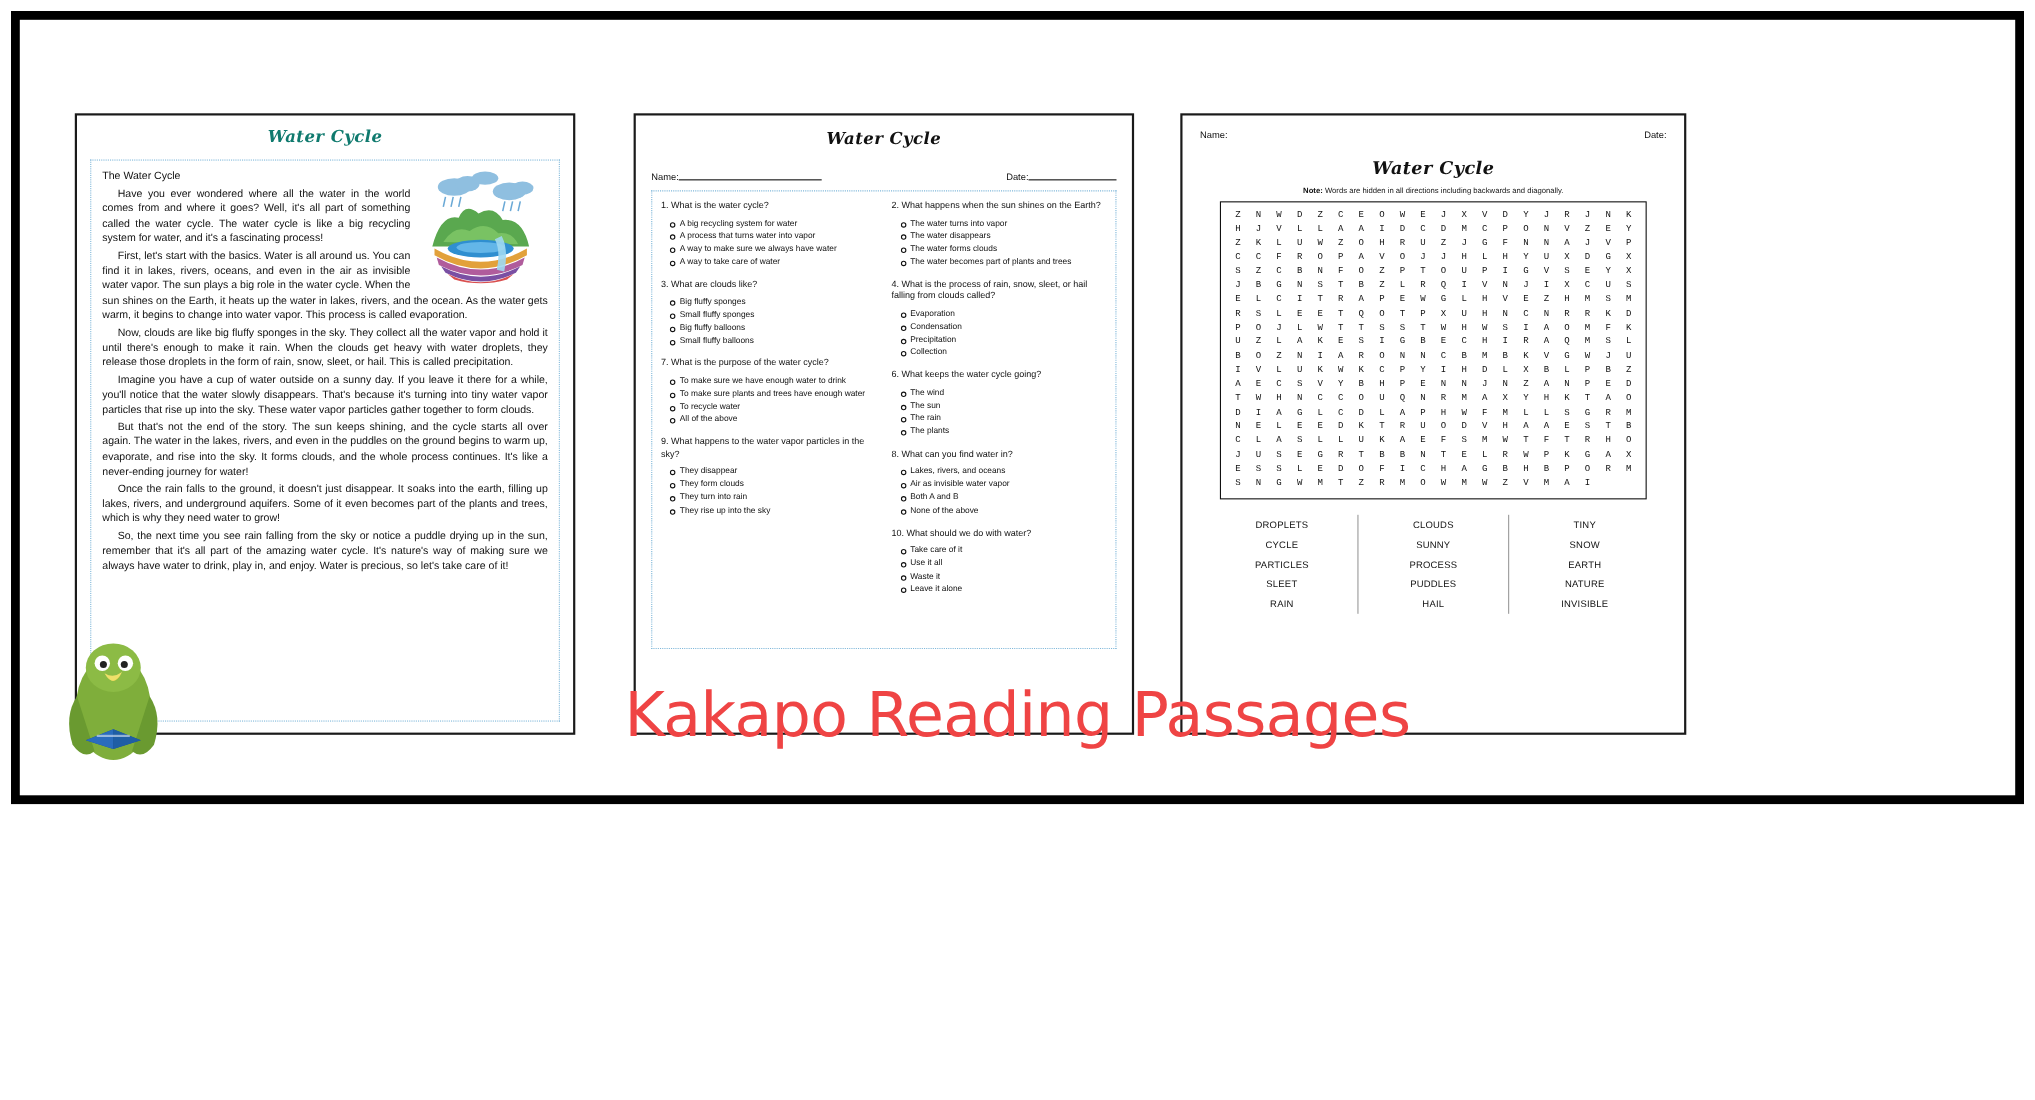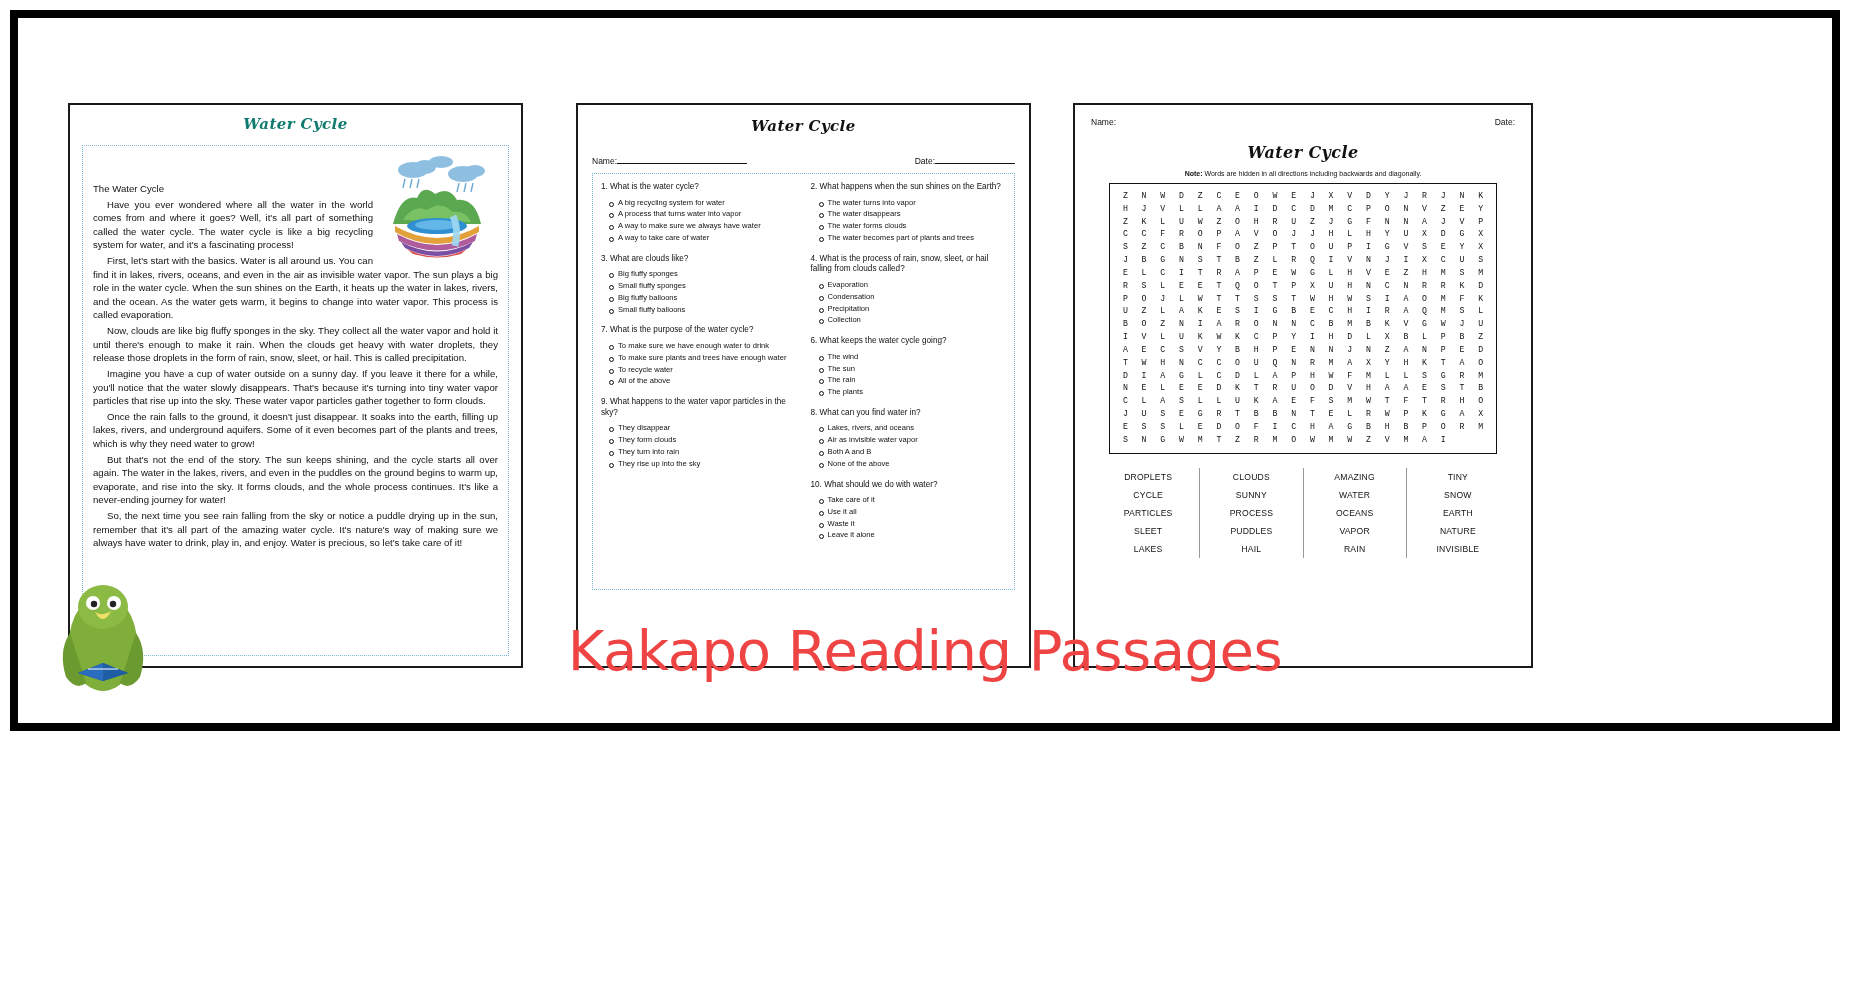--- a/index.html
+++ b/index.html
@@ -47,21 +47,21 @@
     overflow:hidden;
   }
   .p1 .body p {
     margin:0 0 2px 0;
     font-size:9.6px;
     line-height:1.42;
     color:#111;
     text-align:justify;
     text-indent:14px;
   }
-  .p1 .body p.first { text-indent:0;margin-top:28px; }
+  .p1 .body p.first { text-indent:0; }
   .p1 .body p.nohang { text-indent:0; }
   .illus {
     float:right;
     width:115px; height:105px;
     margin:0 0 4px 10px;
     position:relative;
   }
 
   
   .p2 .inner { position:absolute; left:14px; top:12px; right:14px; bottom:12px; }
@@ -181,22 +181,22 @@
             <path d="M18 88 Q54 107 90 88 L86 94 Q54 110 22 94 Z" fill="#7a4fa3"></path>
             <path d="M24 95 Q54 110 84 95 L78 100 Q54 107 30 100 Z" fill="#d94f4f"></path>
 
             <path d="M70 62 q6 12 2 30" stroke="#9fd8f2" stroke-width="7" fill="none" opacity=".9"></path>
           </svg>
           <p class="first nohang">The Water Cycle</p>
           <p>Have you ever wondered where all the water in the world comes from and where it goes? Well, it's all part of something called the water cycle. The water cycle is like a big recycling system for water, and it's a fascinating process!</p>
           <p>First, let's start with the basics. Water is all around us. You can find it in lakes, rivers, oceans, and even in the air as invisible water vapor. The sun plays a big role in the water cycle. When the sun shines on the Earth, it heats up the water in lakes, rivers, and the ocean. As the water gets warm, it begins to change into water vapor. This process is called evaporation.</p>
           <p>Now, clouds are like big fluffy sponges in the sky. They collect all the water vapor and hold it until there's enough to make it rain. When the clouds get heavy with water droplets, they release those droplets in the form of rain, snow, sleet, or hail. This is called precipitation.</p>
           <p>Imagine you have a cup of water outside on a sunny day. If you leave it there for a while, you'll notice that the water slowly disappears. That's because it's turning into tiny water vapor particles that rise up into the sky. These water vapor particles gather together to form clouds.</p>
+          <p>But that's not the end of the story. The sun keeps shining, and the cycle starts all over again. The water in the lakes, rivers, and even in the puddles on the ground begins to warm up, evaporate, and rise into the sky. It forms clouds, and the whole process continues. It's like a never-ending journey for water!</p>
           <p>Once the rain falls to the ground, it doesn't just disappear. It soaks into the earth, filling up lakes, rivers, and underground aquifers. Some of it even becomes part of the plants and trees, which is why they need water to grow!</p>
-          <p>But that's not the end of the story. The sun keeps shining, and the cycle starts all over again. The water in the lakes, rivers, and even in the puddles on the ground begins to warm up, evaporate, and rise into the sky. It forms clouds, and the whole process continues. It's like a never-ending journey for water!</p>
           <p>So, the next time you see rain falling from the sky or notice a puddle drying up in the sun, remember that it's all part of the amazing water cycle. It's nature's way of making sure we always have water to drink, play in, and enjoy. Water is precious, so let's take care of it!</p>
         </div>
       </div>
     </div>
 
     <div class="page p2">
       <div class="inner">
         <div class="script-title black">Water Cycle</div>
         <div class="namerow">
           <span class="lbl"><span>Name:</span><span class="line" style="width:130px"></span></span>
@@ -703,35 +703,28 @@
               <span>A</span>
               <span>I</span>
             </div>
         </div>
         <div class="words">
           <div class="wcol">
             <div>DROPLETS</div>
             <div>CYCLE</div>
             <div>PARTICLES</div>
             <div>SLEET</div>
-            <div>LAKES</div>
+            <div>RAIN</div>
           </div>
           <div class="wcol">
             <div>CLOUDS</div>
             <div>SUNNY</div>
             <div>PROCESS</div>
             <div>PUDDLES</div>
             <div>HAIL</div>
-          </div>
-          <div class="wcol">
-            <div>AMAZING</div>
-            <div>WATER</div>
-            <div>OCEANS</div>
-            <div>VAPOR</div>
-            <div>RAIN</div>
           </div>
           <div class="wcol">
             <div>TINY</div>
             <div>SNOW</div>
             <div>EARTH</div>
             <div>NATURE</div>
             <div>INVISIBLE</div>
           </div>
         </div>
       </div>

